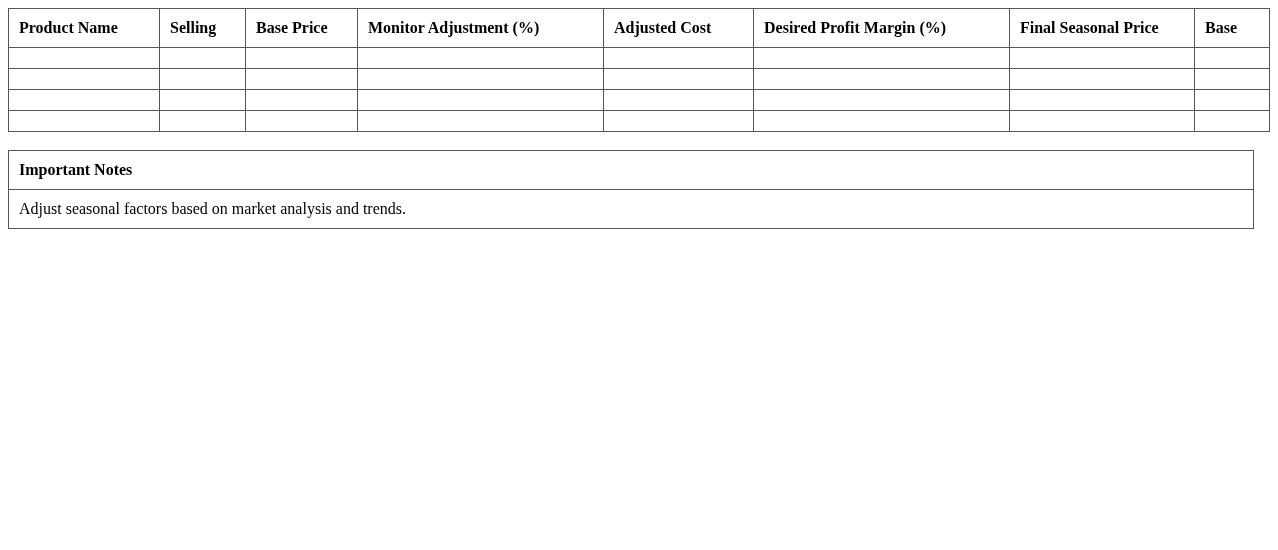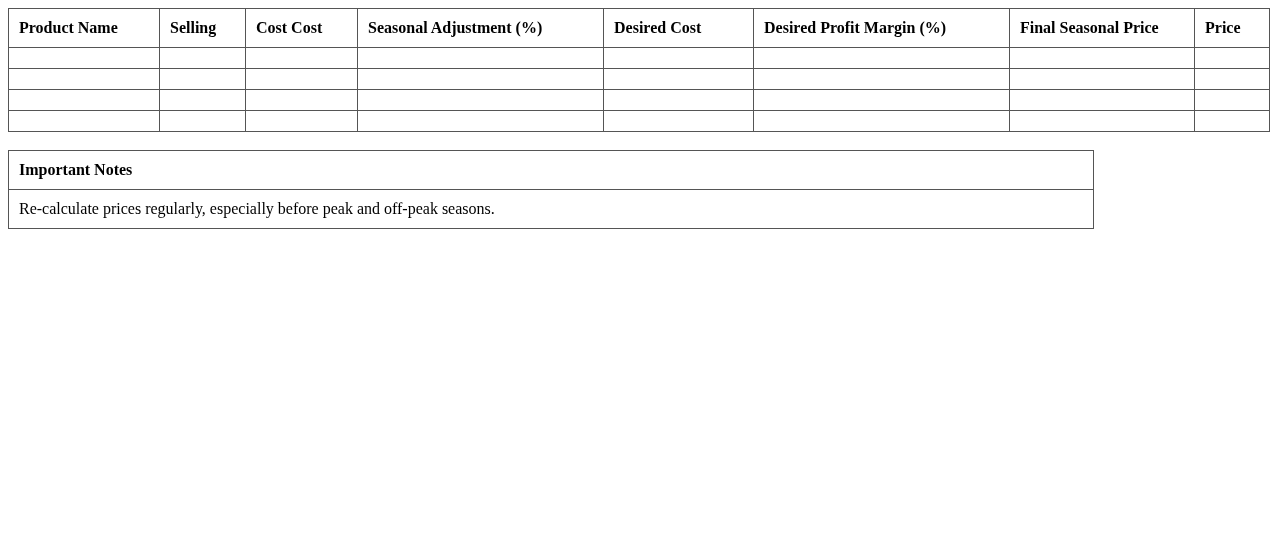--- a/index.html
+++ b/index.html
@@ -34,21 +34,21 @@
     }
     .pricing-table {
       top: 8px;
       width: 1262px;
     }
     .pricing-table thead tr { height: 39px; }
     .pricing-table tbody tr { height: 21px; }
     .pricing-table th { padding-top: 0; padding-bottom: 0; }
     .notes-table {
       top: 150px;
-      width: 1086px;
+      width: 1246px;
     }
     .notes-table tr { height: 39px; }
   </style>
 </head>
 <body>
 
 <table class="pricing-table">
   <colgroup>
     <col style="width:151px">
     <col style="width:86px">
@@ -56,26 +56,26 @@
     <col style="width:246px">
     <col style="width:150px">
     <col style="width:256px">
     <col style="width:185px">
     <col style="width:75px">
   </colgroup>
   <thead>
     <tr>
       <th>Product Name</th>
       <th>Selling</th>
-      <th>Cost Cost</th>
-      <th>Seasonal Adjustment (%)</th>
-      <th>Desired Cost</th>
+      <th>Base Price</th>
+      <th>Monitor Adjustment (%)</th>
+      <th>Adjusted Cost</th>
       <th>Desired Profit Margin (%)</th>
       <th>Final Seasonal Price</th>
-      <th>Price</th>
+      <th>Base</th>
     </tr>
   </thead>
   <tbody>
     <tr>
       <td></td>
       <td></td>
       <td></td>
       <td></td>
       <td></td>
       <td></td>
@@ -114,16 +114,16 @@
     </tr>
   </tbody>
 </table>
 
 <table class="notes-table">
   <tbody>
       <tr>
     <th>Important Notes</th>
   </tr>
   <tr>
-    <td>Re-calculate prices regularly, especially before peak and off-peak seasons.</td>
+    <td>Adjust seasonal factors based on market analysis and trends.</td>
   </tr>
 </tbody>
   </table>
 
 </body></html>

